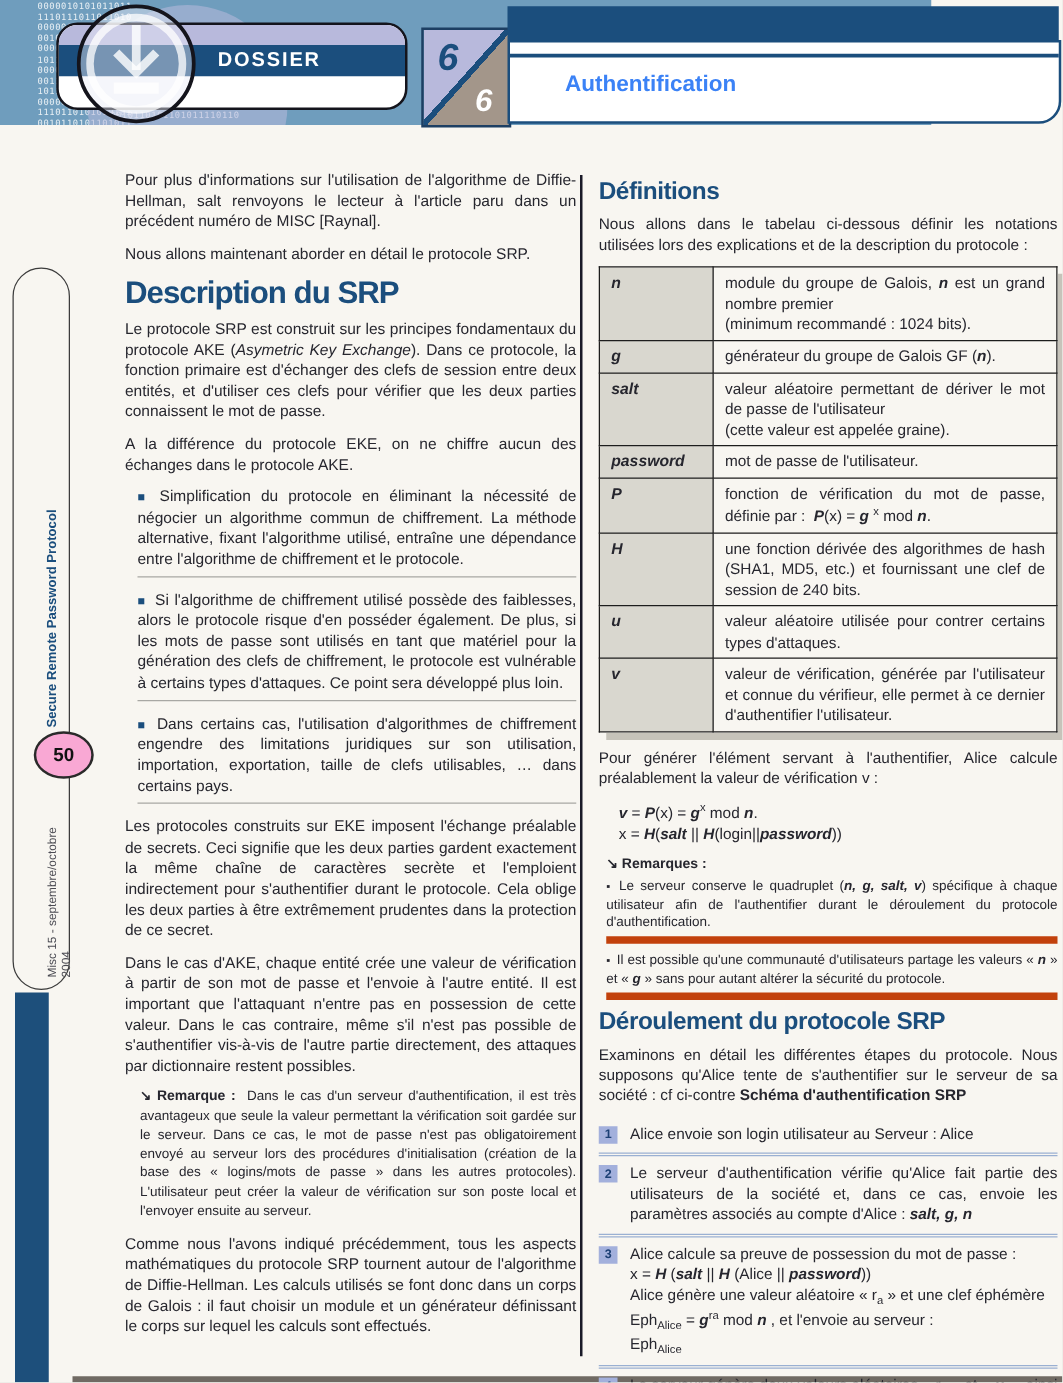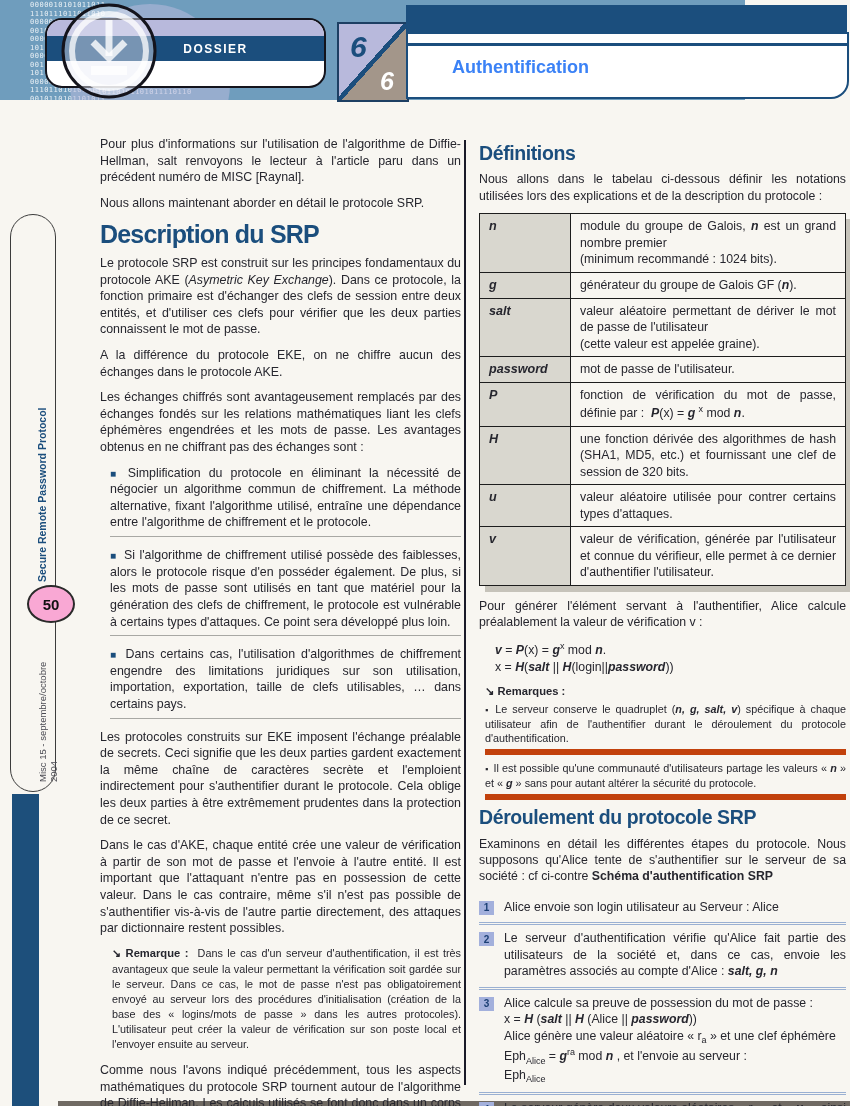--- a/index.html
+++ b/index.html
@@ -11,21 +11,21 @@
   .binary{position:absolute;color:rgba(255,255,255,.85);font-family:"DejaVu Sans Mono",monospace;
           font-size:7px;line-height:8.5px;letter-spacing:.5px;white-space:pre;margin:0;}
   .binary-top{left:30px;top:1px;}
   .binary-bottom{left:88px;top:79px;}
   .halo{position:absolute;left:70px;top:4px;width:160px;height:160px;border-radius:50%;
         background:#b8b9dc;opacity:.55;}
   .pill{position:absolute;left:45px;top:18px;width:277px;height:66px;border:2.5px solid #14141c;
         border-radius:17px;overflow:hidden;background:#fff;}
   .pill-lav{height:16px;background:#b8b9dc;}
   .pill-navy{height:25px;background:#1b4e7d;display:flex;align-items:center;justify-content:center;}
-  .pill-navy span{color:#fff;font-weight:bold;font-size:12px;letter-spacing:1.5px;padding-left:60px;}
+  .pill-navy span{color:#fff;font-weight:bold;font-size:16px;letter-spacing:1.5px;padding-left:60px;}
   .logo{position:absolute;left:58px;top:0px;width:102px;height:102px;}
   .issue-box{position:absolute;left:337px;top:22px;width:68px;height:76px;border:2px solid #1d3f63;
         background:linear-gradient(to bottom right,#b8b9dc 47.5%,#1b4e7d 47.5% 52%,#a3968a 52%);}
   .issue-top{position:absolute;left:11px;top:6px;color:#1b4e7d;font-size:30px;font-weight:bold;font-style:italic;}
   .issue-bottom{position:absolute;right:13px;bottom:4px;color:#fff;font-size:25px;font-weight:bold;font-style:italic;}
   .title-topbar{position:absolute;left:406px;top:5px;width:441px;height:27px;background:#1b4e7d;}
   .title-box{position:absolute;left:406px;top:32px;width:439px;height:63px;background:#fff;
         border:2px solid #1b4e7d;border-radius:0 0 18px 0;}
   .title-rule{position:absolute;left:0;top:9px;width:100%;height:2.5px;background:#1b4e7d;}
   .title-text{position:absolute;left:44px;top:23px;color:#3b82f6;font-weight:bold;font-size:18px;}
@@ -141,21 +141,20 @@
     <div class="side-bar-bottom"></div>
   </aside>
   <div class="bottom-strip"></div>
 
   <div class="col-left">
     <p>Pour plus d'informations sur l'utilisation de l'algorithme de Diffie-Hellman, salt renvoyons le lecteur à l'article paru dans un précédent numéro de MISC [Raynal].</p>
     <p>Nous allons maintenant aborder en détail le protocole SRP.</p>
     <div class="h-big">Description du SRP</div>
     <p>Le protocole SRP est construit sur les principes fondamentaux du protocole AKE (<i>Asymetric Key Exchange</i>). Dans ce protocole, la fonction primaire est d'échanger des clefs de session entre deux entités, et d'utiliser ces clefs pour vérifier que les deux parties connaissent le mot de passe.</p>
     <p>A la différence du protocole EKE, on ne chiffre aucun des échanges dans le protocole AKE.</p>
-    <p>Les échanges chiffrés sont avantageusement remplacés par des échanges fondés sur les relations mathématiques liant les clefs éphémères engendrées et les mots de passe. Les avantages obtenus en ne chiffrant pas des échanges sont :</p>
     <div class="bullet"><span class="sq">■</span><span>Simplification du protocole en éliminant la nécessité de négocier un algorithme commun de chiffrement. La méthode alternative, fixant l'algorithme utilisé, entraîne une dépendance entre l'algorithme de chiffrement et le protocole.</span></div>
     <div class="bullet"><span class="sq">■</span><span>Si l'algorithme de chiffrement utilisé possède des faiblesses, alors le protocole risque d'en posséder également. De plus, si les mots de passe sont utilisés en tant que matériel pour la génération des clefs de chiffrement, le protocole est vulnérable à certains types d'attaques. Ce point sera développé plus loin.</span></div>
     <div class="bullet"><span class="sq">■</span><span>Dans certains cas, l'utilisation d'algorithmes de chiffrement engendre des limitations juridiques sur son utilisation, importation, exportation, taille de clefs utilisables, … dans certains pays.</span></div>
     <p>Les protocoles construits sur EKE imposent l'échange préalable de secrets. Ceci signifie que les deux parties gardent exactement la même chaîne de caractères secrète et l'emploient indirectement pour s'authentifier durant le protocole. Cela oblige les deux parties à être extrêmement prudentes dans la protection de ce secret.</p>
     <p>Dans le cas d'AKE, chaque entité crée une valeur de vérification à partir de son mot de passe et l'envoie à l'autre entité. Il est important que l'attaquant n'entre pas en possession de cette valeur. Dans le cas contraire, même s'il n'est pas possible de s'authentifier vis-à-vis de l'autre partie directement, des attaques par dictionnaire restent possibles.</p>
     <div class="remark"><span class="arrow">↘</span> <b>Remarque :</b>&nbsp; Dans le cas d'un serveur d'authentification, il est très avantageux que seule la valeur permettant la vérification soit gardée sur le serveur. Dans ce cas, le mot de passe n'est pas obligatoirement envoyé au serveur lors des procédures d'initialisation (création de la base des « logins/mots de passe » dans les autres protocoles). L'utilisateur peut créer la valeur de vérification sur son poste local et l'envoyer ensuite au serveur.</div>
     <p>Comme nous l'avons indiqué précédemment, tous les aspects mathématiques du protocole SRP tournent autour de l'algorithme de Diffie-Hellman. Les calculs utilisés se font donc dans un corps de Galois : il faut choisir un module et un générateur définissant le corps sur lequel les calculs sont effectués.</p>
   </div>
 
   <div class="divider"></div>
@@ -181,21 +180,21 @@
         <tr>
           <td class="sym">password</td>
           <td>mot de passe de l'utilisateur.</td>
           </tr>
         <tr>
           <td class="sym">P</td>
           <td>fonction de vérification du mot de passe, définie par :&nbsp; <b><i>P</i></b>(x) = <b><i>g</i></b> <sup>x</sup> mod <b><i>n</i></b>.</td>
           </tr>
         <tr>
           <td class="sym">H</td>
-          <td>une fonction dérivée des algorithmes de hash (SHA1, MD5, etc.) et fournissant une clef de session de 320 bits.</td>
+          <td>une fonction dérivée des algorithmes de hash (SHA1, MD5, etc.) et fournissant une clef de session de 240 bits.</td>
           </tr>
         <tr>
           <td class="sym">u</td>
           <td>valeur aléatoire utilisée pour contrer certains types d'attaques.</td>
           </tr>
         <tr>
           <td class="sym">v</td>
           <td>valeur de vérification, générée par l'utilisateur et connue du vérifieur, elle permet à ce dernier d'authentifier l'utilisateur.</td>
           </tr>
       </tbody>

